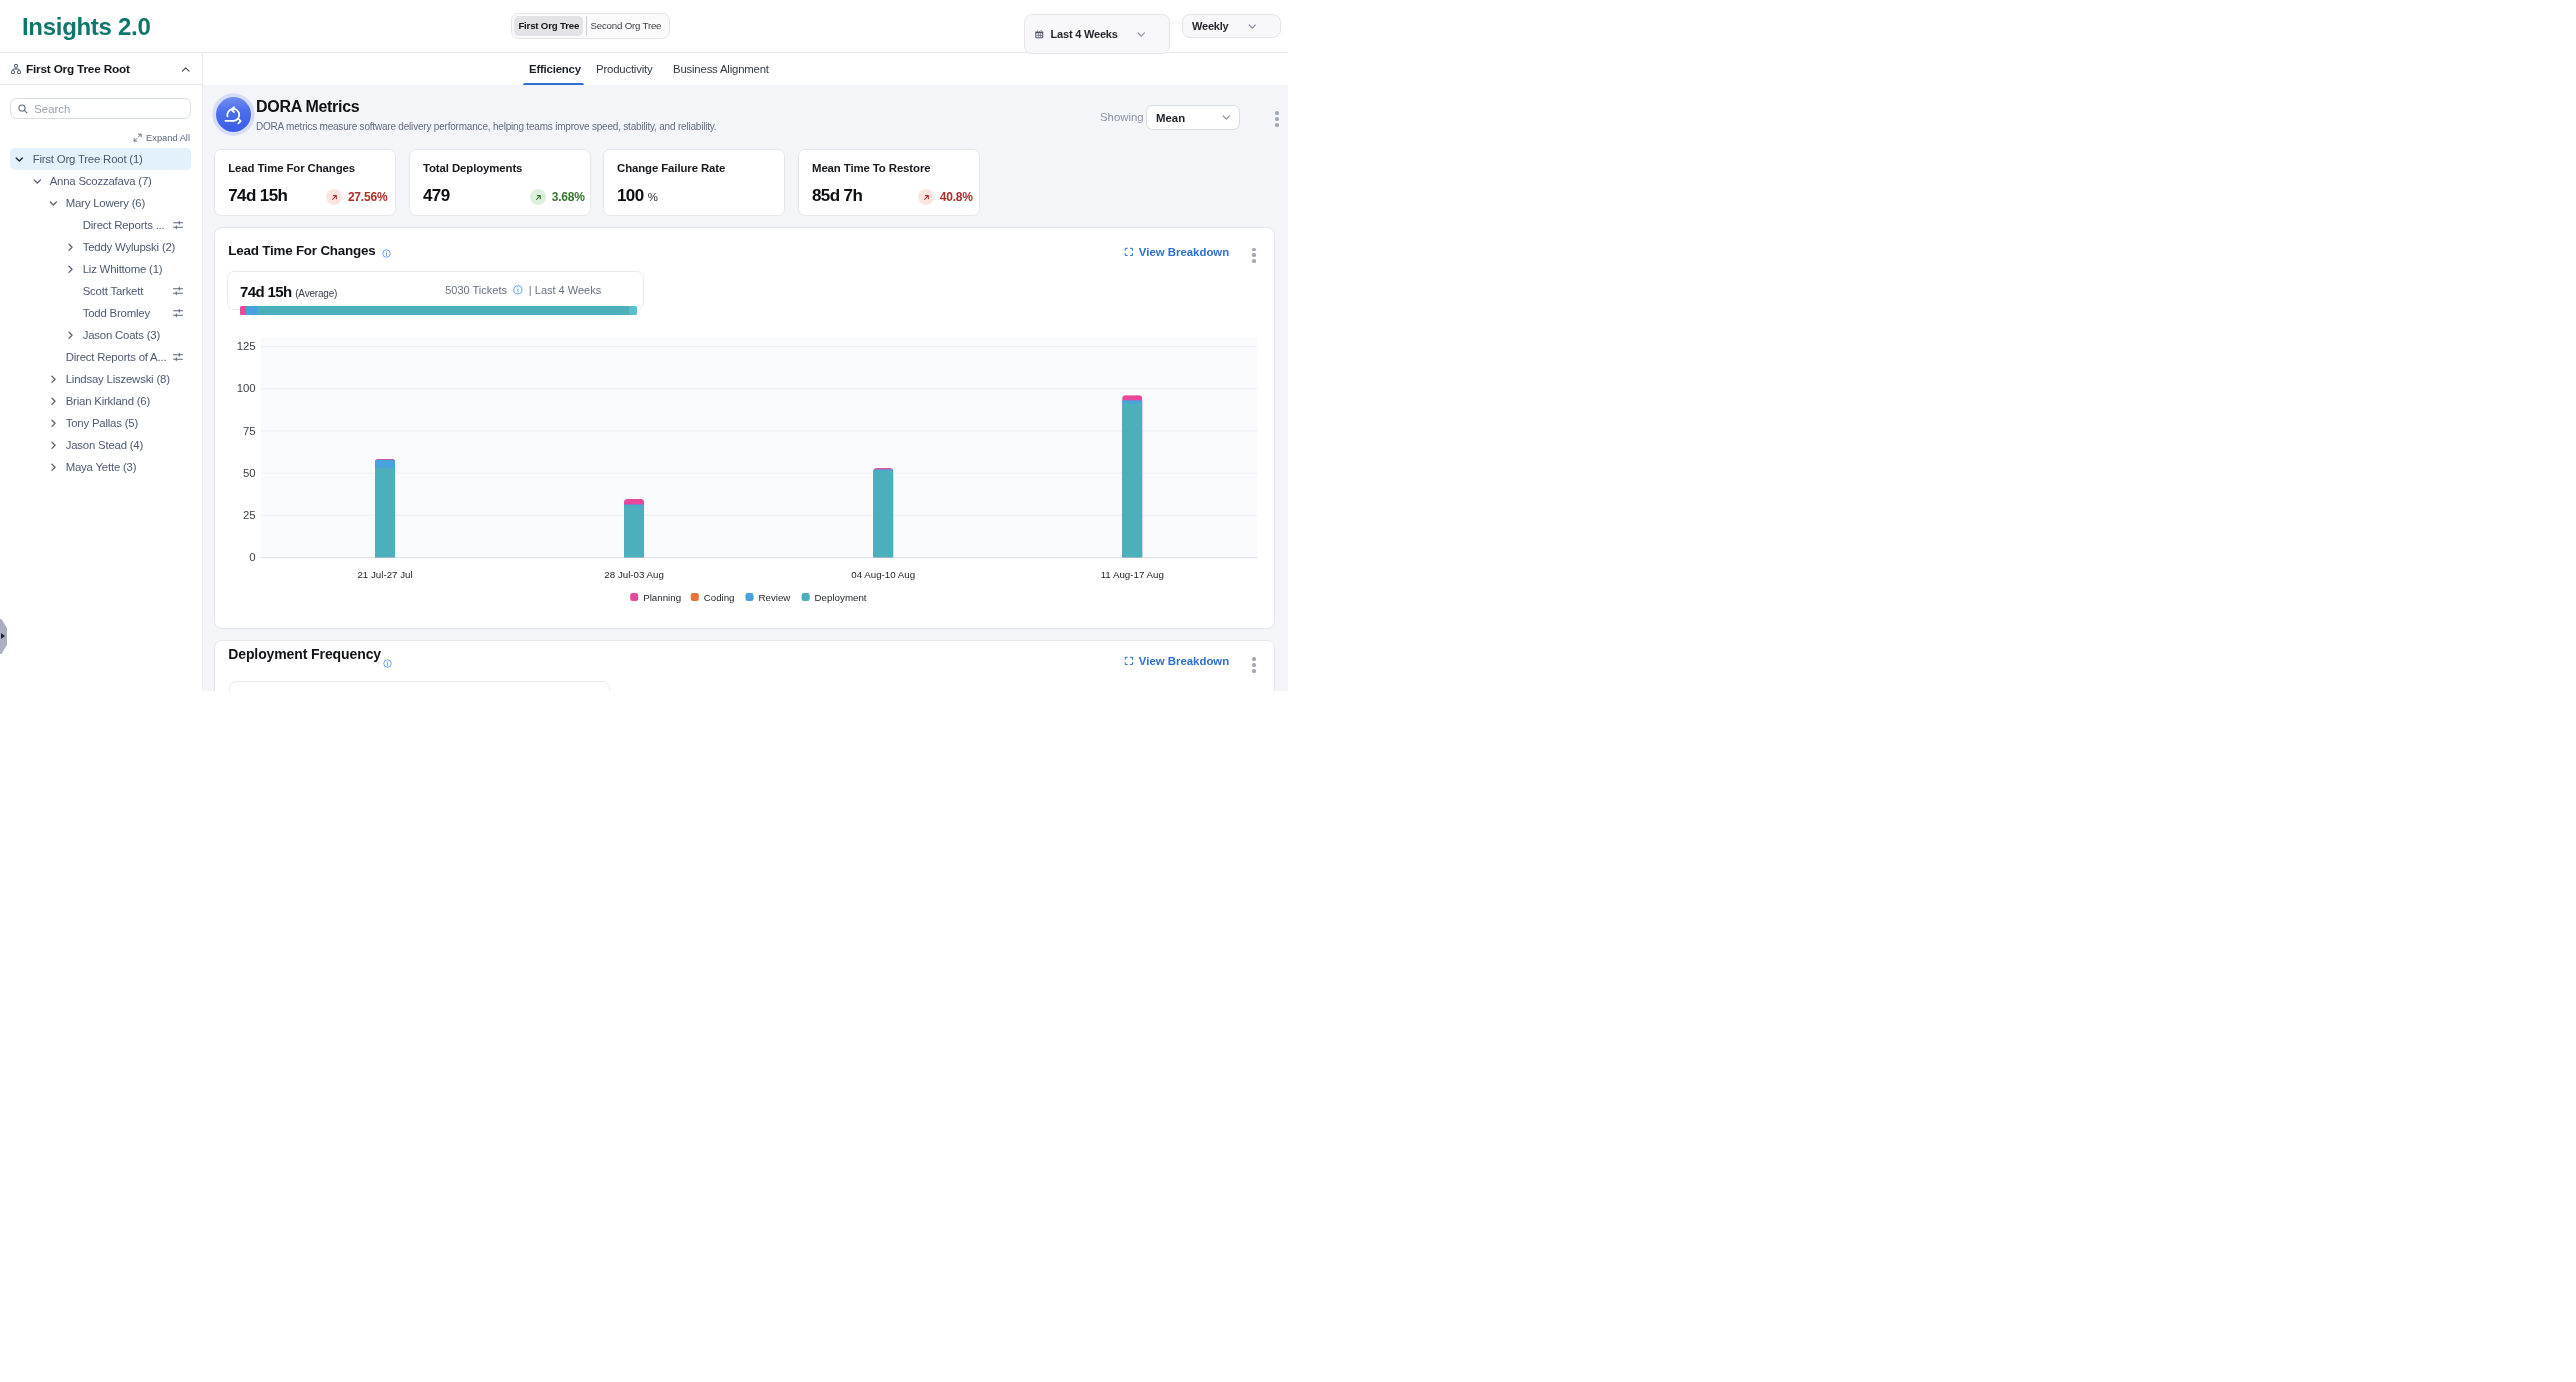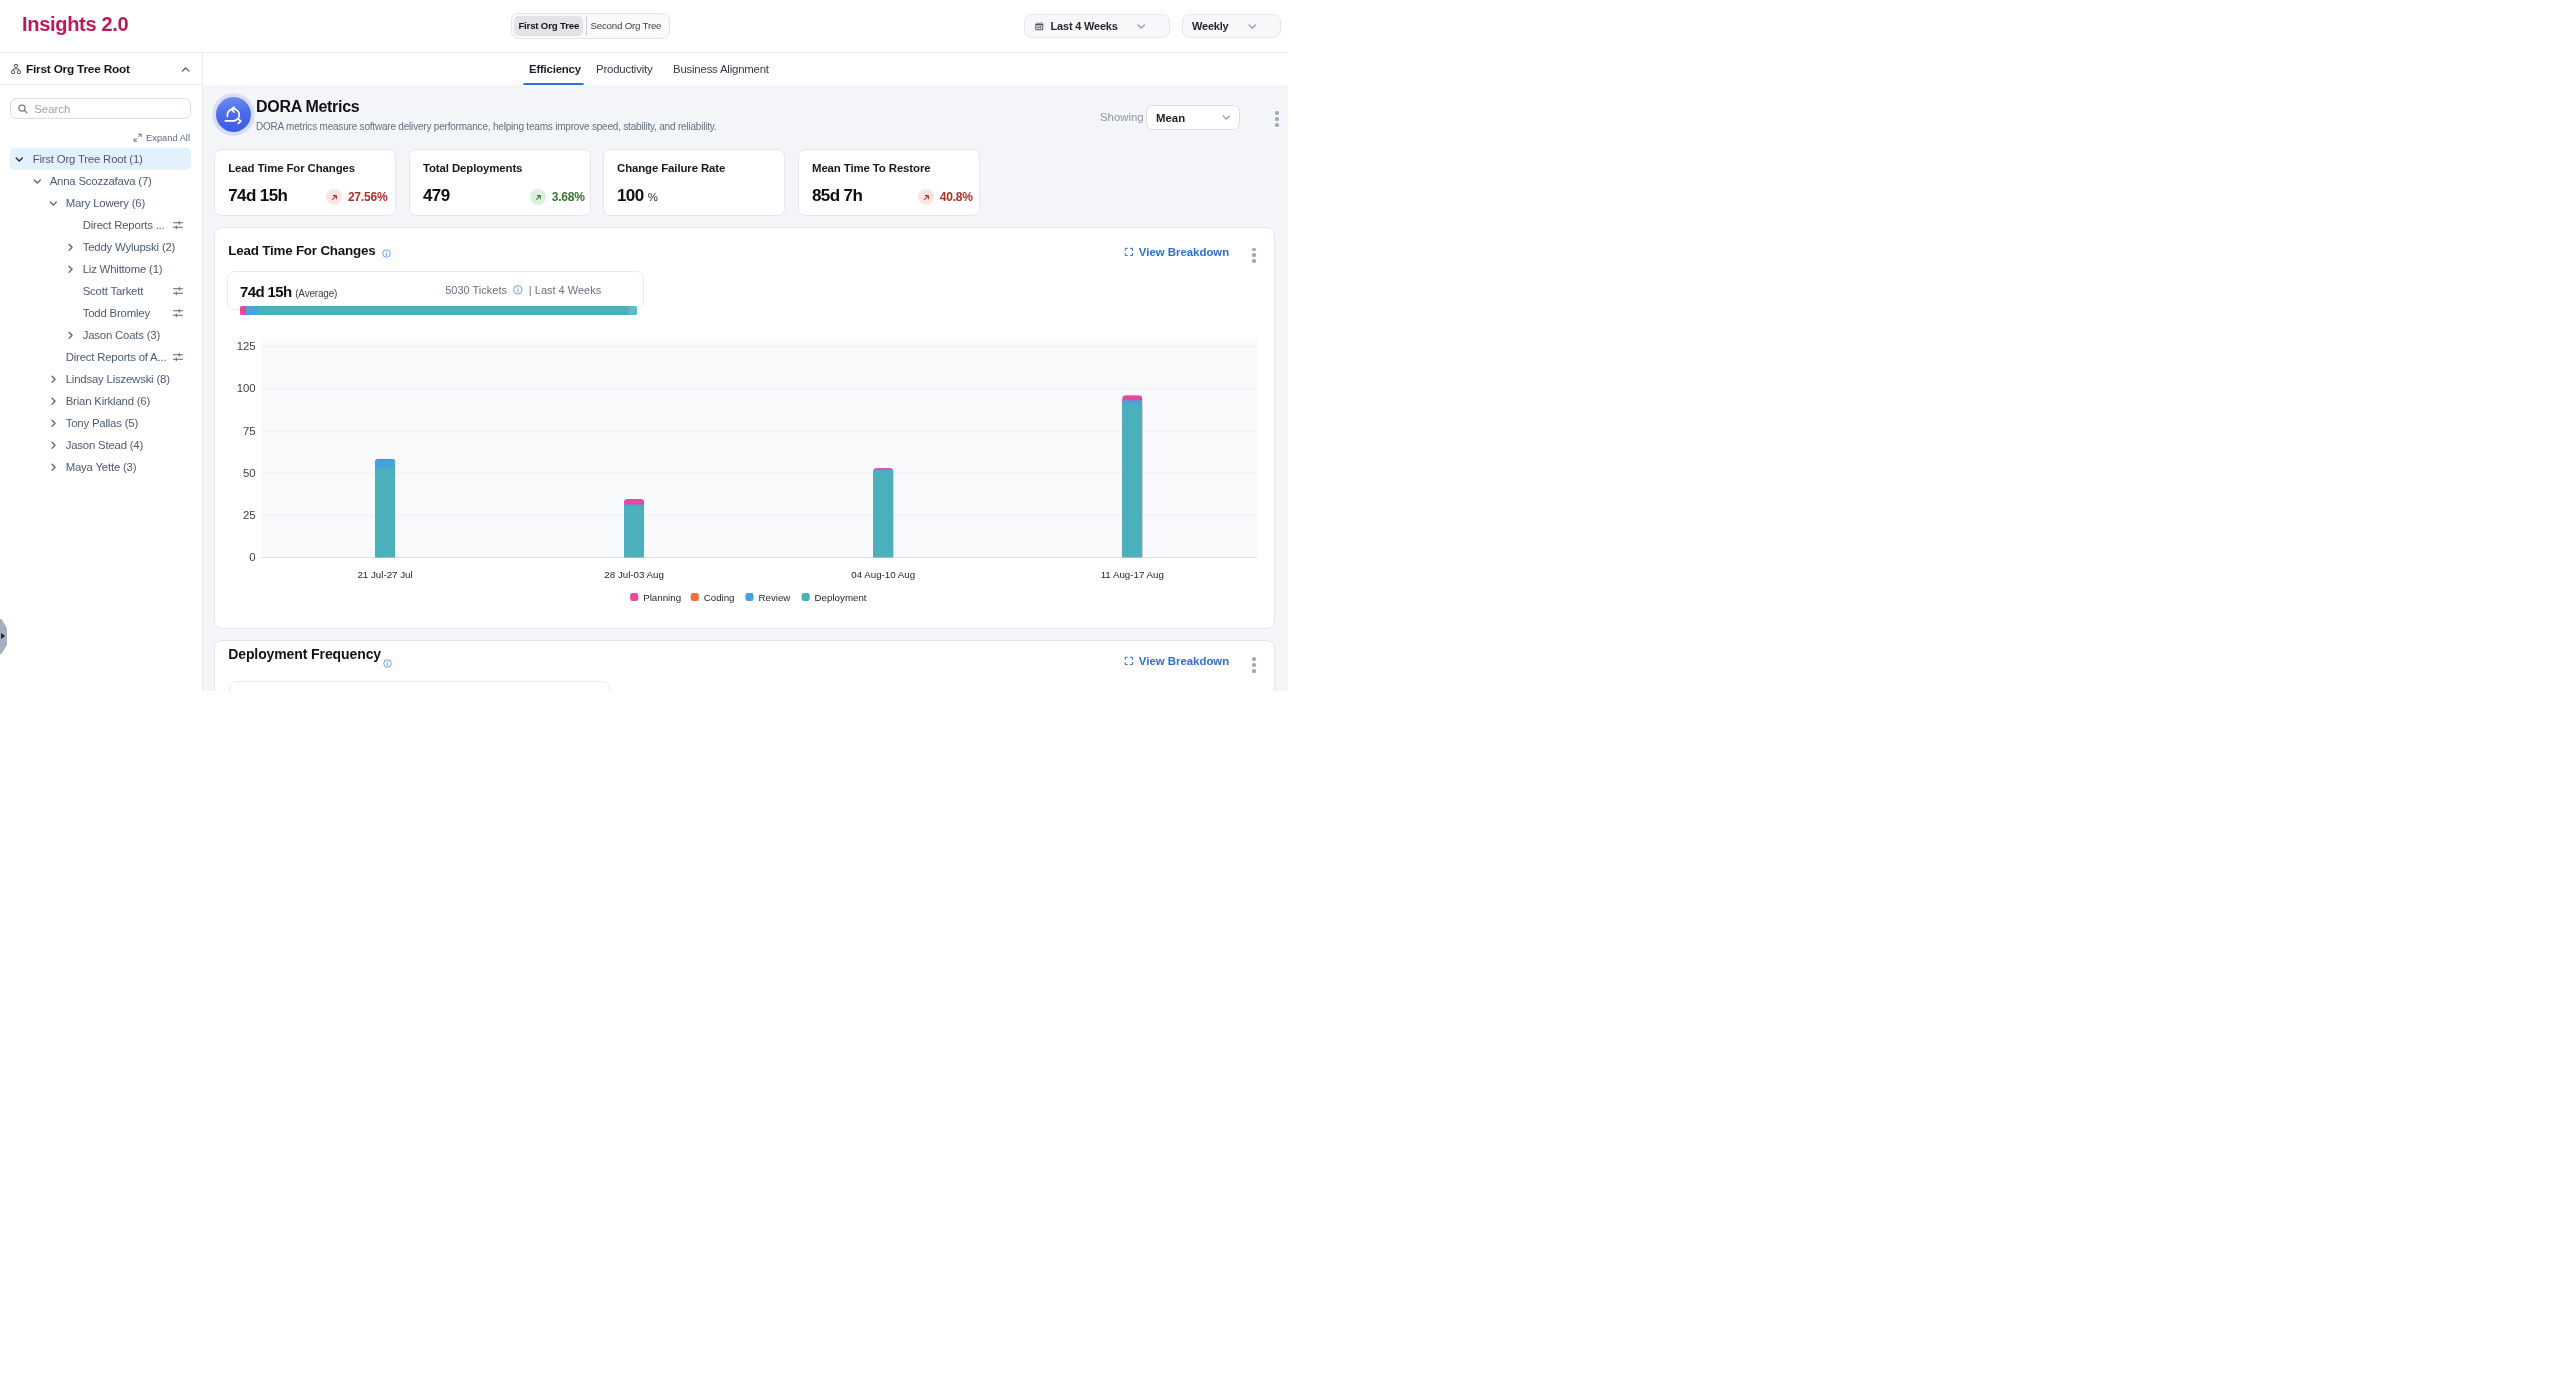--- a/index.html
+++ b/index.html
@@ -1,27 +1,27 @@
 <!DOCTYPE html>
 <html style="font-size:13px"><head>
 <meta charset="utf-8">
 <style>
 * { margin:0; padding:0; box-sizing:border-box; }
 html,body { font-family:"Liberation Sans", sans-serif; }
 #page { position:relative; width:1288px; height:691px; background:#fff; overflow:hidden; }
 
 
 #header { position:absolute; left:0; top:0; width:1288px; height:53px; background:#fff; border-bottom:0.8px solid #e8eaee; z-index:5; }
-#title { position:absolute; left:22px; top:13.4px; font-size:20px; font-weight:700; color:#be185d; letter-spacing:-0.3px; }
+#title { position:absolute; left:22px; top:13.4px; font-size:24px; font-weight:700; color:#0f766e; letter-spacing:-0.3px; }
 #seg { position:absolute; left:511px; top:12.6px; width:159px; height:26px; background:#fafafa; border:0.8px solid #e4e4e7; border-radius:7.3px; display:flex; align-items:center; padding:0 2.4px; white-space:nowrap; }
 #seg .on { background:#e2e2e7; border-radius:4.9px; height:20px; line-height:20px; padding:0 4px; font-size:9.7px; letter-spacing:-0.2px; font-weight:700; color:#18181b; flex-shrink:0; }
 #seg .sep { width:1px; height:20px; background:#cdced6; margin:0 0 0 2.4px; flex-shrink:0; }
 #seg .off { padding:0 7.3px 0 4px; font-size:9.7px; letter-spacing:-0.2px; color:#3f3f46; flex-shrink:0; }
 .ddl { position:absolute; background:#f8f8fb; border:0.8px solid #e5e5ec; border-radius:8px; display:flex; align-items:center; }
-#dd1 { left:1024px; top:14px; width:146px; height:24px; padding:0 22px 0 8.5px; }
+#dd1 { left:1024px; top:14px; width:146px; height:40px; padding:0 22px 0 8.5px; }
 #dd2 { left:1182px; top:14px; width:99px; height:24px; padding:0 22px 0 9px; }
 .ddl .lab { font-size:11px; font-weight:700; color:#27272d; letter-spacing:-0.2px; }
 .ddl .chev { margin-left:auto; }
 #dot1 { position:absolute; left:127px; top:0; width:3.2px; height:2px; background:#2563eb; border-radius:0 0 3.2px 3.2px; }
 #dot2 { position:absolute; left:231px; top:0; width:4px; height:2.4px; background:#2563eb; border-radius:0 0 3.2px 3.2px; }
 
 
 #sidebar { position:absolute; left:0; top:53px; width:203px; height:638px; background:#fff; border-right:0.8px solid #e8eaee; }
 #sb-head { position:absolute; left:0; top:0; width:202px; height:32px; border-bottom:0.8px solid #e8eaee; display:flex; align-items:center; }
 #sb-head .t { font-size:11.8px; font-weight:700; color:#14161a; margin-left:4px; letter-spacing:-0.2px; }

